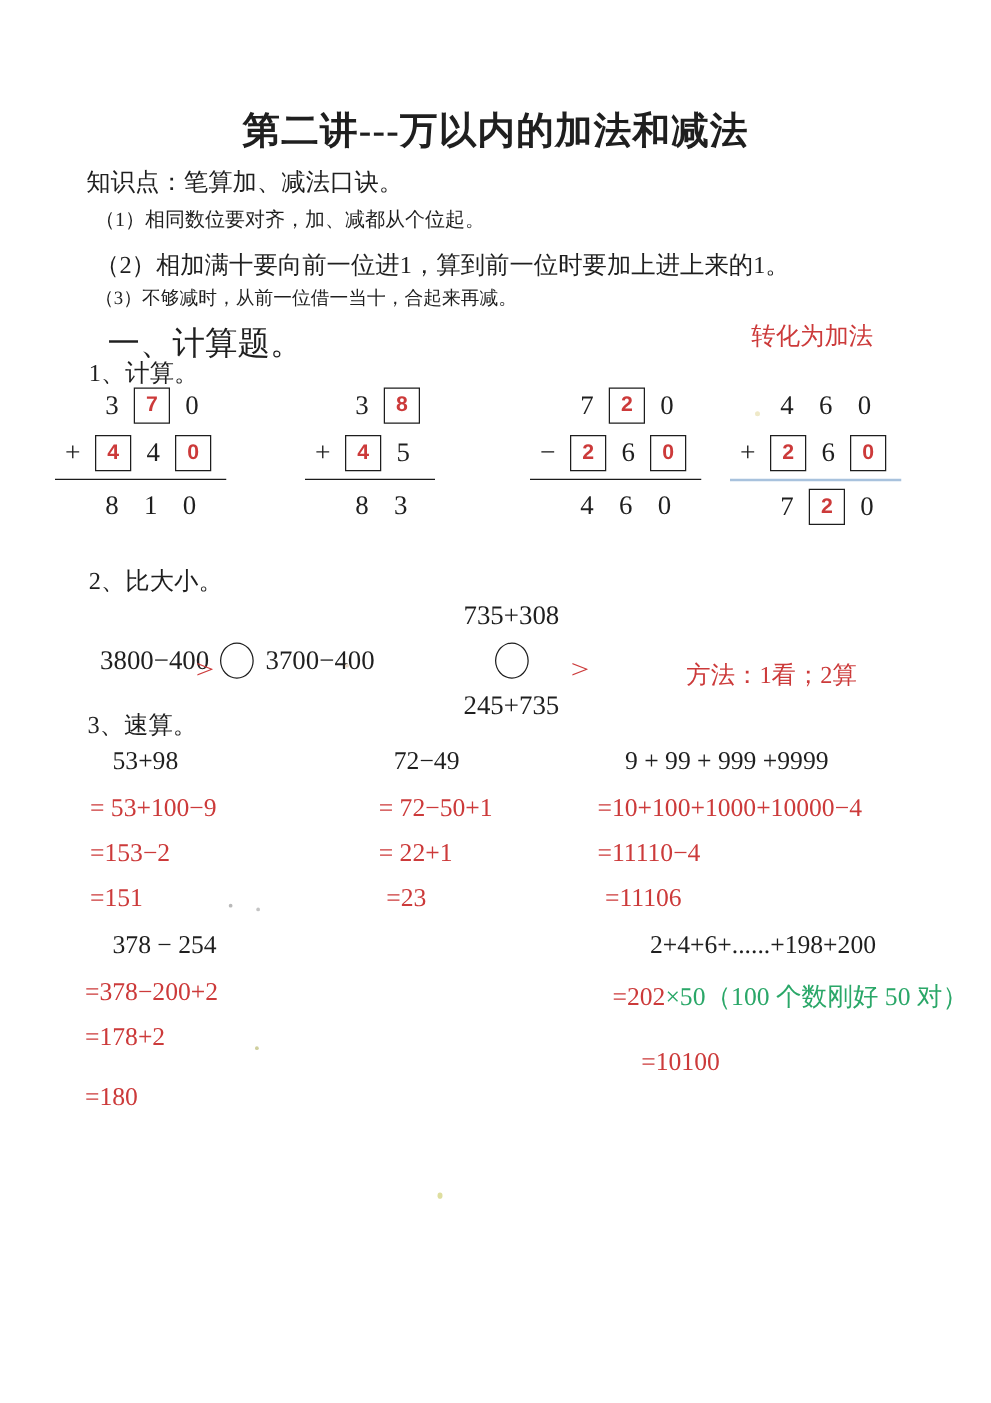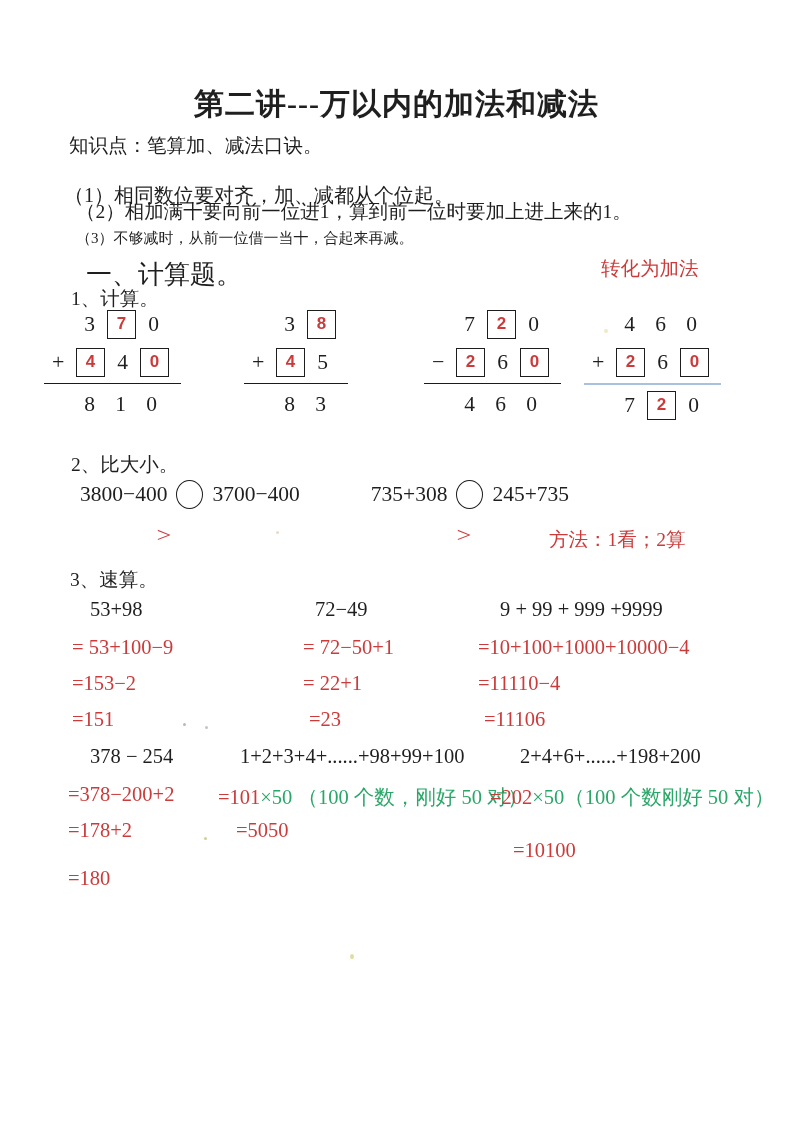--- a/index.html
+++ b/index.html
@@ -4,21 +4,21 @@
 <style>
   html,body{margin:0;padding:0;background:#ffffff;}
   .page{
     position:relative;width:793px;height:1122px;background:#ffffff;overflow:hidden;
     font-family:"Liberation Serif","DejaVu Serif",serif;color:var(--ink,#1f1f1f);
   }
   .abs{position:absolute;}
   
   .title{top:84px;left:0;width:100%;text-align:center;font-size:30px;font-weight:bold;letter-spacing:1px;}
   .knowledge{left:69px;top:132px;font-size:19.5px;}
-  .point0{left:64px;top:166px;font-size:20px;margin-top:16px;}
+  .point0{left:76px;top:166px;font-size:16px;}
   .point1{left:76px;top:198px;font-size:19.5px;}
   .point2{left:76px;top:229px;font-size:15px;}
   .sec1-heading{left:86px;top:257px;font-size:26px;}
   .sec1-note{left:601px;top:255px;font-size:19.5px;color:var(--red);}
   .sub1{left:71px;top:285px;font-size:19.5px;}
   
   .vprob{position:absolute;top:306px;}
   .vp1{left:52px;} .vp2{left:252px;} .vp3{left:432px;} .vp4{left:592px;}
   .vrow{display:flex;align-items:center;}
   .vrow.top{height:36px;} .vrow.mid{height:40px;} .vrow.res{height:34px;padding-top:3px;}
@@ -27,21 +27,21 @@
          font-size:21.5px;}
   .vcell.boxed{width:27px;height:27px;margin:0 2px;border:1.6px solid #1d1d1d;background:#fff;
          color:var(--red);font-size:17px;font-weight:bold;
          font-family:"Liberation Sans","DejaVu Sans",sans-serif;}
   .vline{border-top:1.9px solid #1b1b1b;margin:1px 0 0 -8px;width:calc(100% + 18px);}
   .vline.blue{border-top:2.2px solid var(--blue-line);}
   
   .sec2-heading{left:71px;top:451px;font-size:19.5px;}
   .cmp-row{left:80px;top:480px;display:flex;align-items:center;font-size:21.5px;}
   .cmp-item{display:inline-flex;align-items:center;gap:9px;}
-  .cmp-item.second{margin-left:71px;}
+  .cmp-item.second{margin-left:71px;flex-direction:column;}
   .cmp-circle{display:inline-block;width:25px;height:27px;border:1.7px solid #1d1d1d;border-radius:50%;}
   .cmp-ans{font-size:21px;color:var(--red);transform:scaleX(1.25);}
   .ans1{left:158px;top:523px;} .ans2{left:458px;top:523px;}
   .method-note{left:549px;top:526px;font-size:19.5px;color:var(--red);}
   
   .sec3-heading{left:70px;top:566px;font-size:19.5px;}
   .sp-col{position:absolute;}
   #sa1{left:72px;top:598px;} #sa2{left:303px;top:598px;} #sa3{left:478px;top:598px;}
   #sb1{left:68px;top:745px;} #sb2{left:218px;top:745px;} #sb3{left:490px;top:745px;}
   .sp-problem{height:38px;font-size:20.5px;white-space:nowrap;}
@@ -197,25 +197,20 @@
       <div class="sp-step"><span class="red-part">=10+100+1000+10000−4</span></div>
       <div class="sp-step"><span class="red-part">=11110−4</span></div>
       <div class="sp-step"><span class="red-part">=11106</span></div>
     </div>
   <div class="sp-col" id="sb1">
       <div class="sp-problem">378 − 254</div>
       <div class="sp-step"><span class="red-part">=378−200+2</span></div>
       <div class="sp-step"><span class="red-part">=178+2</span></div>
       <div class="sp-step gap"><span class="red-part">=180</span></div>
     </div>
-  <div class="sp-col" id="sb2">
-      <div class="sp-problem">1+2+3+4+......+98+99+100</div>
-      <div class="sp-step"><span class="red-part">=101</span><span class="green-part">×50 （100 个数，刚好 50 对）</span></div>
-      <div class="sp-step"><span class="red-part">=5050</span></div>
-    </div>
   <div class="sp-col" id="sb3">
       <div class="sp-problem">2+4+6+......+198+200</div>
       <div class="sp-step"><span class="red-part">=202</span><span class="green-part">×50（100 个数刚好 50 对）</span></div>
       <div class="sp-step"><span class="red-part">=10100</span></div>
     </div>
 
   <div class="dot a"></div>
   <div class="dot b"></div>
   <div class="dot c"></div>
   <div class="dot d"></div>

